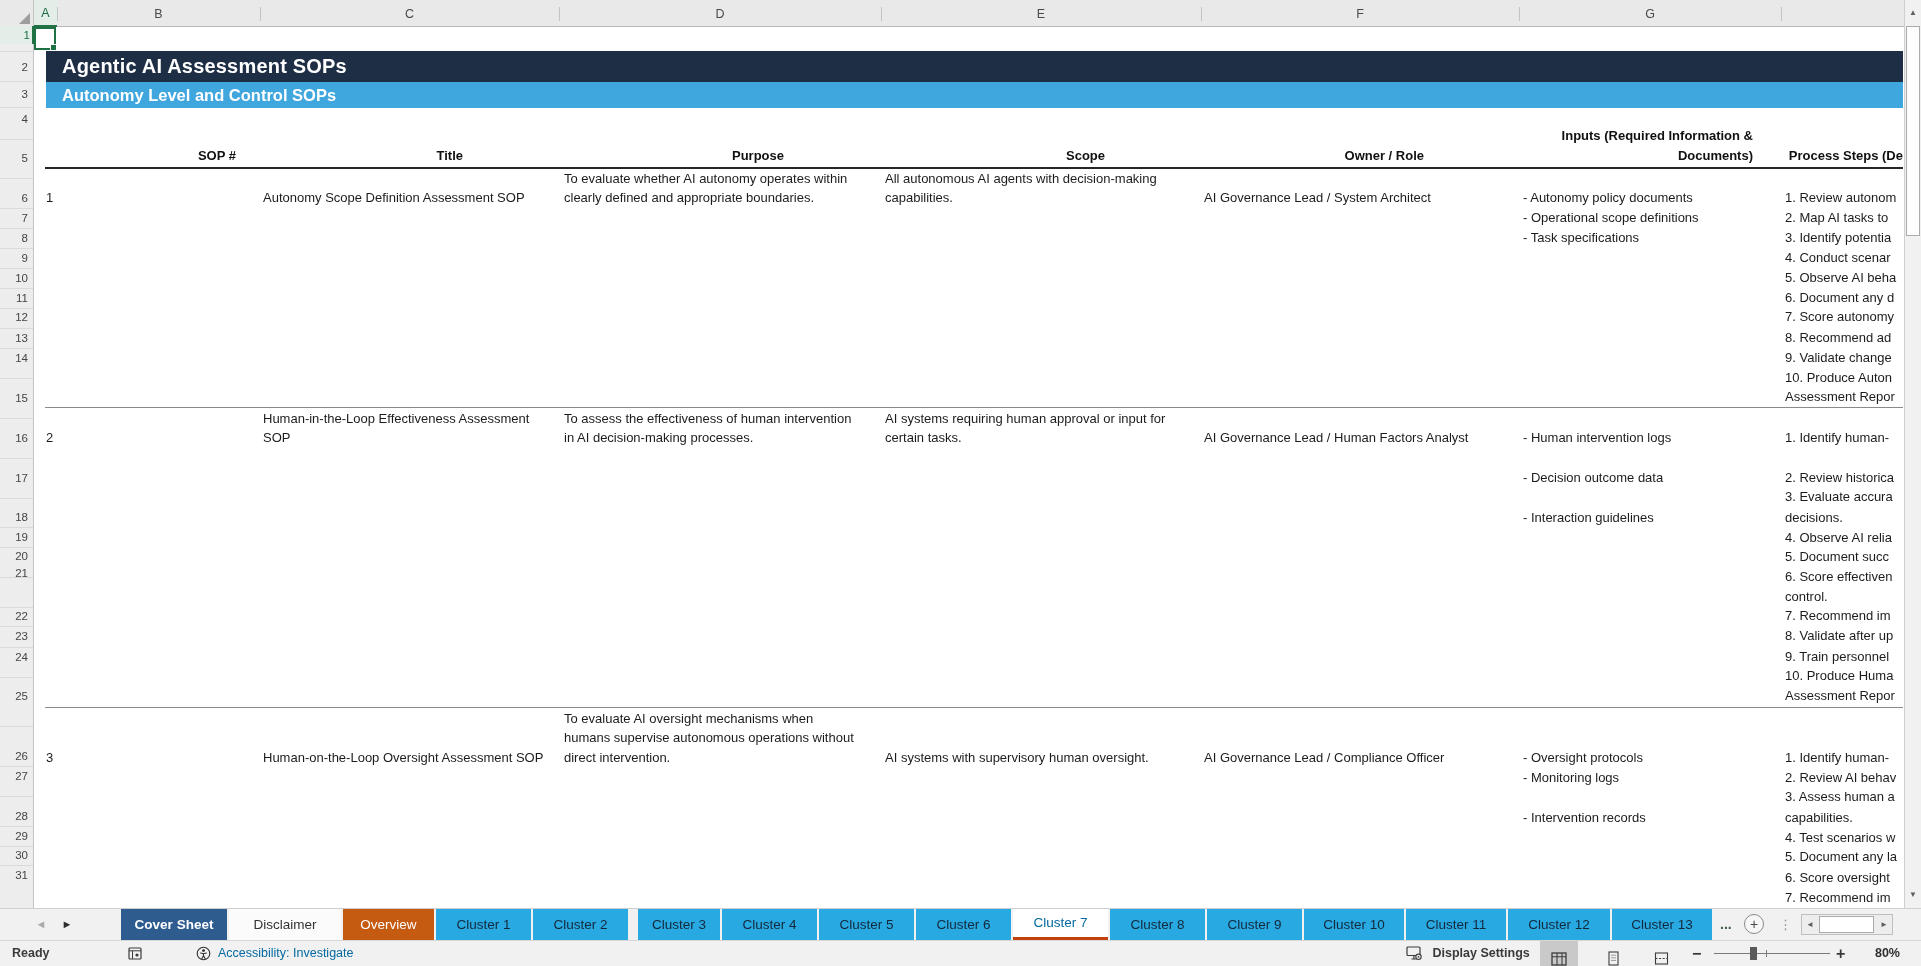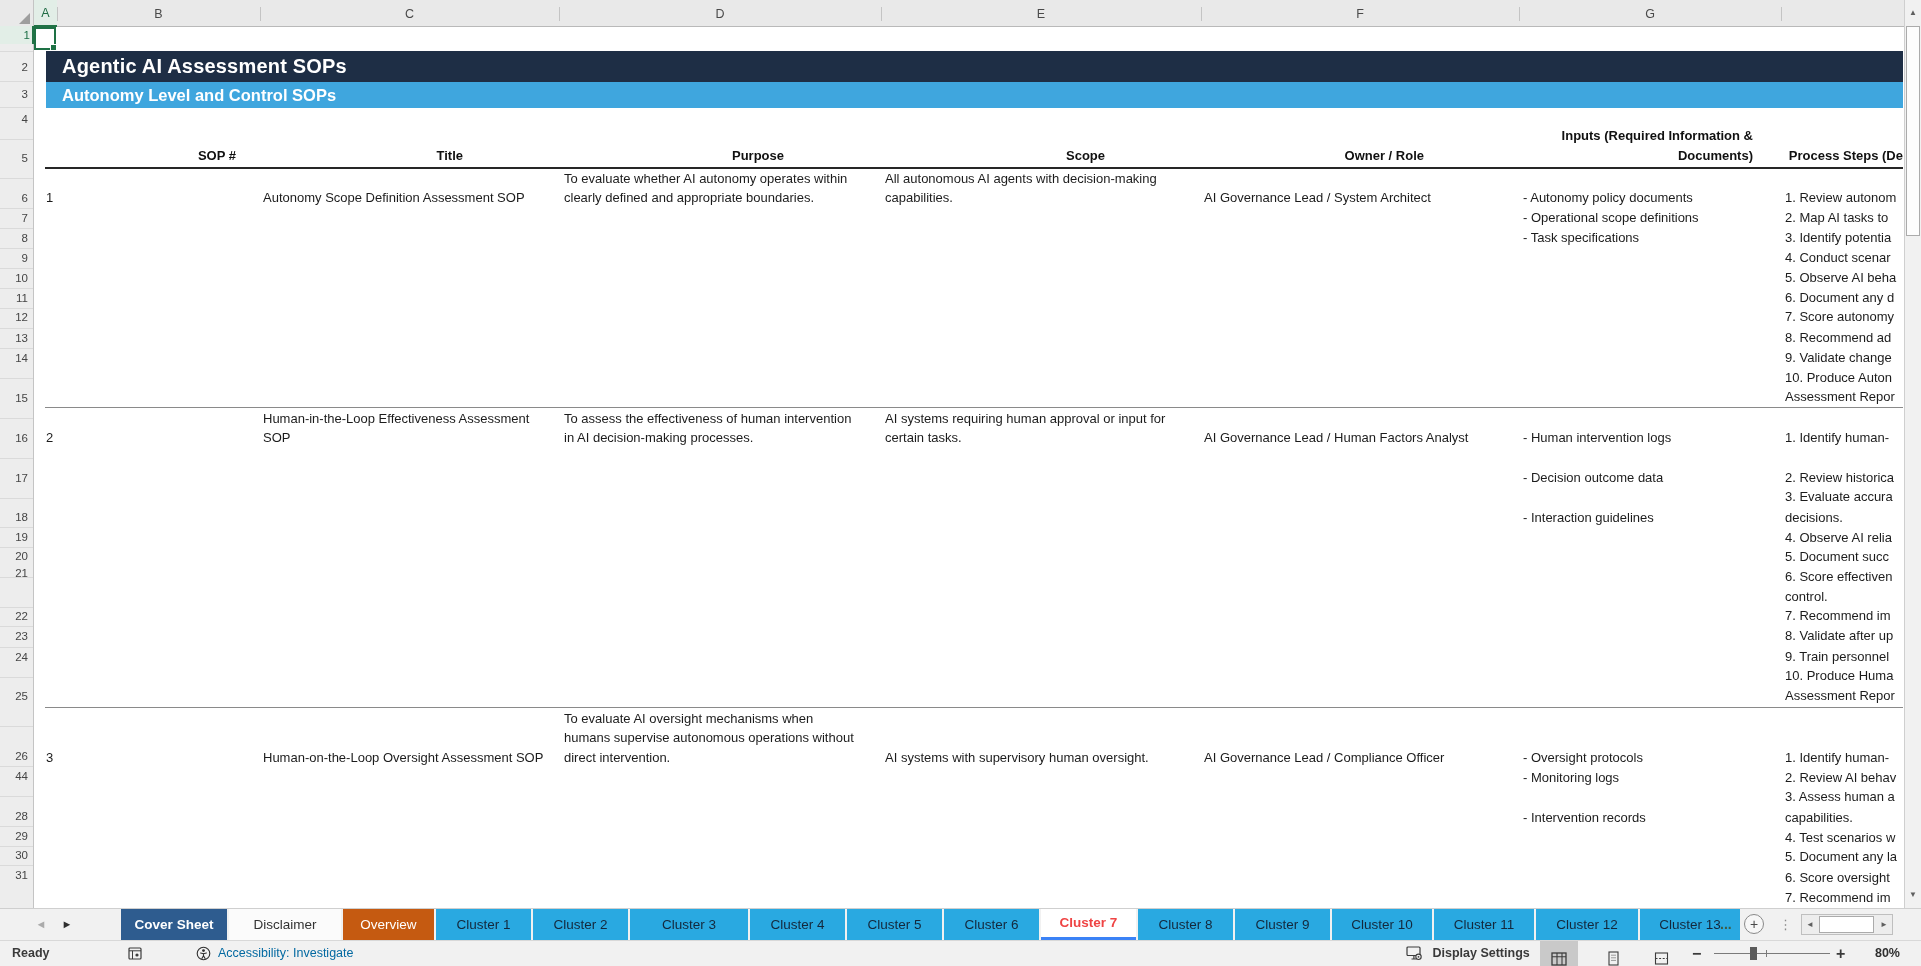--- a/index.html
+++ b/index.html
@@ -55,21 +55,21 @@
   .tabnav{position:absolute;top:0;height:31px;line-height:31px;font-size:11px;text-align:center;width:22px;}
   .tabnav.prev{left:30px;color:#ababab;}
   .tabnav.next{left:56px;color:#2e2e2e;}
   .tabs{position:absolute;left:121px;top:0;height:31px;display:flex;gap:2px;}
   .tab{height:31px;line-height:31px;text-align:center;font-size:13.5px;box-sizing:border-box;
        overflow:hidden;white-space:nowrap;}
   .tab-navy{background:#2e5c8f;color:#fff;font-weight:bold;}
   .tab-plain{background:#fbfbfb;color:#333;}
   .tab-orange{background:#c55a11;color:#fff;}
   .tab-blue{background:#29a9e1;color:#14283c;}
-  .tab-active{background:#fff;color:#ef4444;font-weight:bold;border-bottom:3px solid #3b82f6;
+  .tab-active{background:#fff;color:#0369a1;font-weight:normal;border-bottom:3px solid #c2410c;
               line-height:28px;}
   .tab-overflow{position:absolute;left:1720px;top:0;height:31px;line-height:31px;font-size:14px;
                 color:#3e5c45;font-weight:bold;}
   .addsheet{position:absolute;left:1744px;top:5px;width:20px;height:20px;border:1px solid #8a8a8a;
             border-radius:50%;text-align:center;line-height:19px;font-size:14px;color:#4a4a4a;
             box-sizing:border-box;background:#f7f7f7;}
   .tabdots{position:absolute;left:1779px;top:0;height:31px;line-height:31px;color:#8a8a8a;font-size:13px;}
   .hscroll{position:absolute;left:1801px;top:5px;width:92px;height:21px;background:#ededed;
            border:1px solid #bfbfbf;box-sizing:border-box;}
   .hscroll .arr{position:absolute;top:0;width:16px;height:19px;text-align:center;font-size:8px;
@@ -169,21 +169,21 @@
       <div class="rownum" style="top: 580px;">22</div>
       <div class="gsep" style="top: 599px;"></div>
       <div class="rownum" style="top: 600px;">23</div>
       <div class="gsep" style="top: 619.5px;"></div>
       <div class="rownum" style="top: 621px;">24</div>
       <div class="gsep" style="top: 649.5px;"></div>
       <div class="rownum" style="top: 660px;">25</div>
       <div class="gsep" style="top: 699px;"></div>
       <div class="rownum" style="top: 720px;">26</div>
       <div class="gsep" style="top: 739px;"></div>
-      <div class="rownum" style="top: 740px;">44</div>
+      <div class="rownum" style="top: 740px;">27</div>
       <div class="gsep" style="top: 769px;"></div>
       <div class="rownum" style="top: 780px;">28</div>
       <div class="gsep" style="top: 799px;"></div>
       <div class="rownum" style="top: 800px;">29</div>
       <div class="gsep" style="top: 818.5px;"></div>
       <div class="rownum" style="top: 819px;">30</div>
       <div class="gsep" style="top: 838px;"></div>
       <div class="rownum" style="top: 839px;">31</div>
     </div>
 
@@ -281,21 +281,21 @@
 
   <div class="tabstrip">
     <div class="tabnav prev">◄</div>
     <div class="tabnav next">►</div>
     <div class="tabs" id="tabs">
         <div class="tab tab-navy" style="width: 106px;">Cover Sheet</div>
         <div class="tab tab-plain" style="width: 112px;">Disclaimer</div>
         <div class="tab tab-orange" style="width: 91px;">Overview</div>
         <div class="tab tab-blue" style="width: 95px;">Cluster 1</div>
         <div class="tab tab-blue" style="width: 95px;">Cluster 2</div>
-        <div class="tab tab-blue" style="width: 118px;">Cluster 3</div>
+        <div class="tab tab-blue" style="width: 82px; margin-left: 8px;">Cluster 3</div>
         <div class="tab tab-blue" style="width: 95px;">Cluster 4</div>
         <div class="tab tab-blue" style="width: 95px;">Cluster 5</div>
         <div class="tab tab-blue" style="width: 95px;">Cluster 6</div>
         <div class="tab tab-active" style="width: 95px;">Cluster 7</div>
         <div class="tab tab-blue" style="width: 95px;">Cluster 8</div>
         <div class="tab tab-blue" style="width: 95px;">Cluster 9</div>
         <div class="tab tab-blue" style="width: 100px;">Cluster 10</div>
         <div class="tab tab-blue" style="width: 100px;">Cluster 11</div>
         <div class="tab tab-blue" style="width: 102px;">Cluster 12</div>
         <div class="tab tab-blue" style="width: 100px;">Cluster 13</div>

